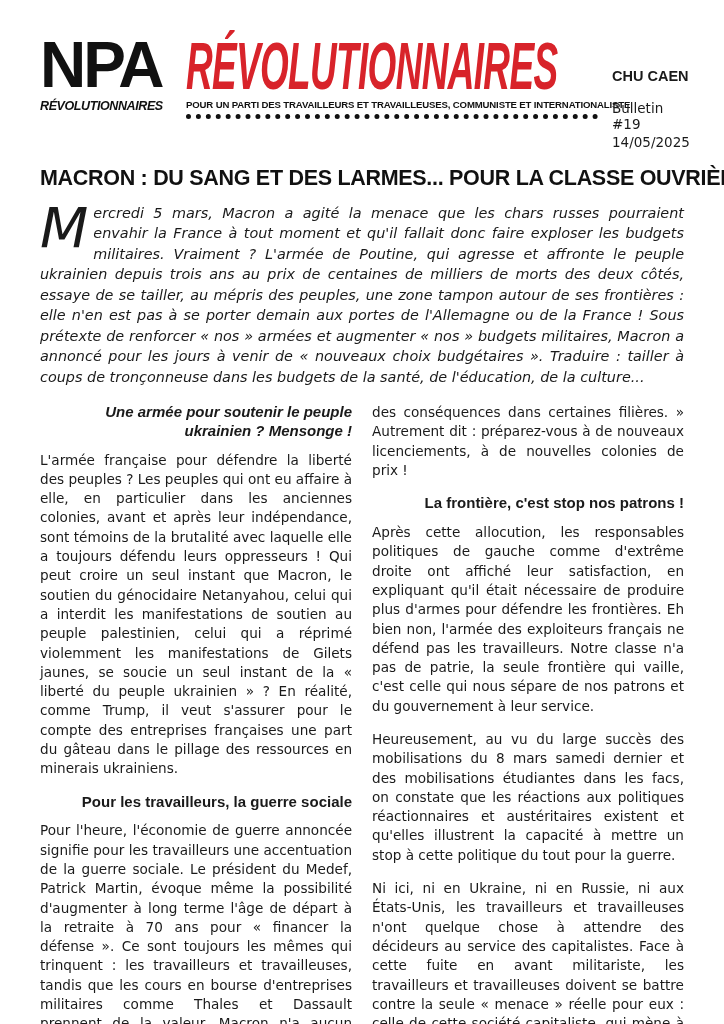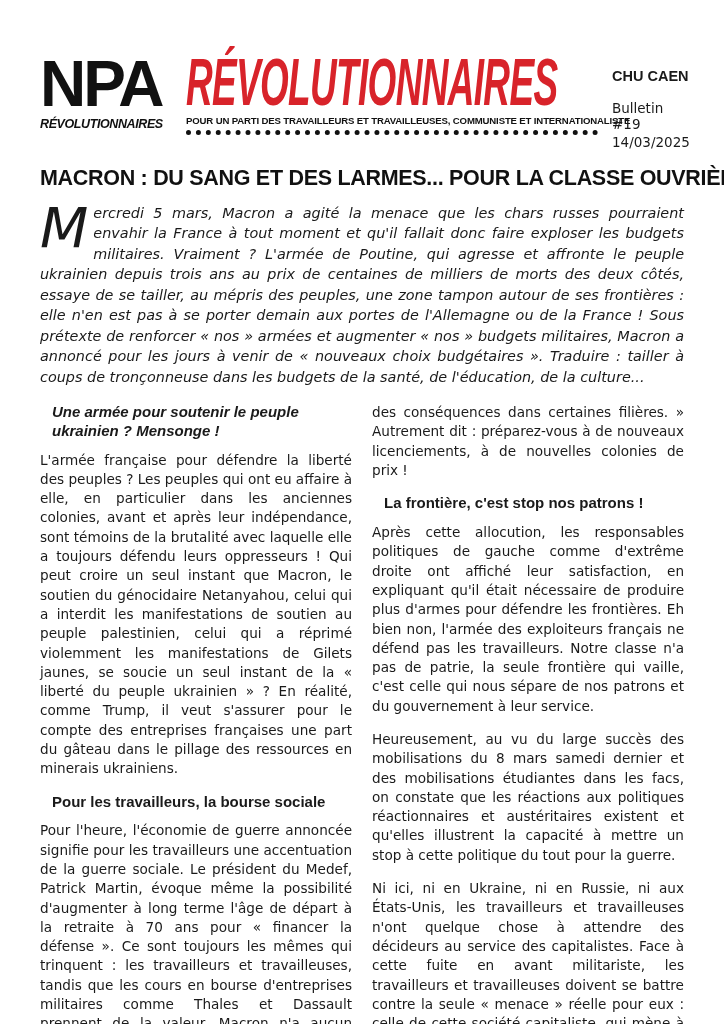--- a/index.html
+++ b/index.html
@@ -3,21 +3,21 @@
 <meta charset="utf-8">
 <style>
   html,body{margin:0;padding:0;background:#e9e9e9;}
   .page{
     width:724px;height:1024px;margin:0 auto;background:#ffffff;
     box-sizing:border-box;padding:34px 40px 0 40px;position:relative;
     font-family:"DejaVu Sans","Liberation Sans",sans-serif;color:#1a1a1a;
     overflow:hidden;
   }
   
-  .header{display:flex;align-items:center;}
+  .header{display:flex;align-items:flex-start;}
   .logo-block{width:138px;flex:0 0 auto;padding-top:2px;}
   .logo-primary{
     font-family:"Liberation Sans",sans-serif;font-weight:900;font-size:64px;
     line-height:.92;letter-spacing:-3px;color:#111;
   }
   .logo-secondary{
     font-family:"Liberation Sans",sans-serif;font-weight:700;font-style:italic;
     font-size:12.5px;letter-spacing:-.4px;color:#111;margin-top:4px;white-space:nowrap;
   }
   .masthead{flex:0 0 auto;width:412px;margin-left:8px;}
@@ -51,21 +51,21 @@
   .dropcap{
     float:left;font-size:56px;line-height:.78;font-style:italic;font-weight:400;
     padding-right:5px;padding-top:3px;
   }
   
   .columns{display:flex;gap:20px;margin-top:16px;}
   .col{flex:1 1 0;font-size:13.6px;line-height:1.42;text-align:justify;}
   .col p{margin:0 0 14px 0;}
   .col-heading{
     font-family:"Liberation Sans",sans-serif;font-weight:700;font-size:15px;
-    margin:0 0 10px 12px;text-align:left;line-height:1.25;
+    margin:0 0 10px 0;text-align:right;line-height:1.25;
   }
   .col-heading.italic{font-style:italic;}
 </style>
 </head>
 <body>
 
 <div class="page">
 
   <div class="header">
     <div class="logo-block">
@@ -73,35 +73,35 @@
       <div class="logo-secondary">RÉVOLUTIONNAIRES</div>
     </div>
     <div class="masthead">
       <div class="masthead-title">RÉVOLUTIONNAIRES</div>
       <div class="masthead-subtitle">POUR UN PARTI DES TRAVAILLEURS ET TRAVAILLEUSES, COMMUNISTE ET INTERNATIONALISTE</div>
       <div class="masthead-dots"></div>
     </div>
     <div class="issue-info">
       <div class="issue-location">CHU CAEN</div>
       <div class="issue-bulletin">Bulletin #19</div>
-      <div class="issue-date">14/03/2025</div>
+      <div class="issue-date">14/05/2025</div>
     </div>
   </div>
 
   <div class="headline">MACRON : DU SANG ET DES LARMES... POUR LA CLASSE OUVRIÈRE</div>
 
   <div class="intro">
     <span class="dropcap">M</span><span>ercredi 5 mars, Macron a agité la menace que les chars russes pourraient envahir la France à tout moment et qu'il fallait donc faire exploser les budgets militaires. Vraiment ? L'armée de Poutine, qui agresse et affronte le peuple ukrainien depuis trois ans au prix de centaines de milliers de morts des deux côtés, essaye de se tailler, au mépris des peuples, une zone tampon autour de ses frontières : elle n'en est pas à se porter demain aux portes de l'Allemagne ou de la France ! Sous prétexte de renforcer « nos » armées et augmenter « nos » budgets militaires, Macron a annoncé pour les jours à venir de « nouveaux choix budgétaires ». Traduire : tailler à coups de tronçonneuse dans les budgets de la santé, de l'éducation, de la culture...</span>
   </div>
 
   <div class="columns">
     <div class="col">
       <h3 class="col-heading italic">Une armée pour soutenir le peuple ukrainien ? Mensonge !</h3>
       <p>L'armée française pour défendre la liberté des peuples ? Les peuples qui ont eu affaire à elle, en particulier dans les anciennes colonies, avant et après leur indépendance, sont témoins de la brutalité avec laquelle elle a toujours défendu leurs oppresseurs ! Qui peut croire un seul instant que Macron, le soutien du génocidaire Netanyahou, celui qui a interdit les manifestations de soutien au peuple palestinien, celui qui a réprimé violemment les manifestations de Gilets jaunes, se soucie un seul instant de la « liberté du peuple ukrainien » ? En réalité, comme Trump, il veut s'assurer pour le compte des entreprises françaises une part du gâteau dans le pillage des ressources en minerais ukrainiens.</p>
-      <h3 class="col-heading">Pour les travailleurs, la bourse sociale</h3>
+      <h3 class="col-heading">Pour les travailleurs, la guerre sociale</h3>
       <p>Pour l'heure, l'économie de guerre annoncée signifie pour les travailleurs une accentuation de la guerre sociale. Le président du Medef, Patrick Martin, évoque même la possibilité d'augmenter à long terme l'âge de départ à la retraite à 70 ans pour « financer la défense ». Ce sont toujours les mêmes qui trinquent : les travailleurs et travailleuses, tandis que les cours en bourse d'entreprises militaires comme Thales et Dassault prennent de la valeur. Macron n'a aucun problème à proposer d'augmenter les dépenses militaires de 2 à 3,5 % du PIB français. Les déficits ne sont plus un problème pour financer les marchands de mort.</p>
 
     </div>
     <div class="col">
       <p>des conséquences dans certaines filières. » Autrement dit : préparez-vous à de nouveaux licenciements, à de nouvelles colonies de prix !</p>
       <h3 class="col-heading">La frontière, c'est stop nos patrons !</h3>
       <p>Après cette allocution, les responsables politiques de gauche comme d'extrême droite ont affiché leur satisfaction, en expliquant qu'il était nécessaire de produire plus d'armes pour défendre les frontières. Eh bien non, l'armée des exploiteurs français ne défend pas les travailleurs. Notre classe n'a pas de patrie, la seule frontière qui vaille, c'est celle qui nous sépare de nos patrons et du gouvernement à leur service.</p>
       <p>Heureusement, au vu du large succès des mobilisations du 8 mars samedi dernier et des mobilisations étudiantes dans les facs, on constate que les réactions aux politiques réactionnaires et austéritaires existent et qu'elles illustrent la capacité à mettre un stop à cette politique du tout pour la guerre.</p>
       <p>Ni ici, ni en Ukraine, ni en Russie, ni aux États-Unis, les travailleurs et travailleuses n'ont quelque chose à attendre des décideurs au service des capitalistes. Face à cette fuite en avant militariste, les travailleurs et travailleuses doivent se battre contre la seule « menace » réelle pour eux : celle de cette société capitaliste, qui mène à toujours plus de guerre et d'exploitation !</p>
 

